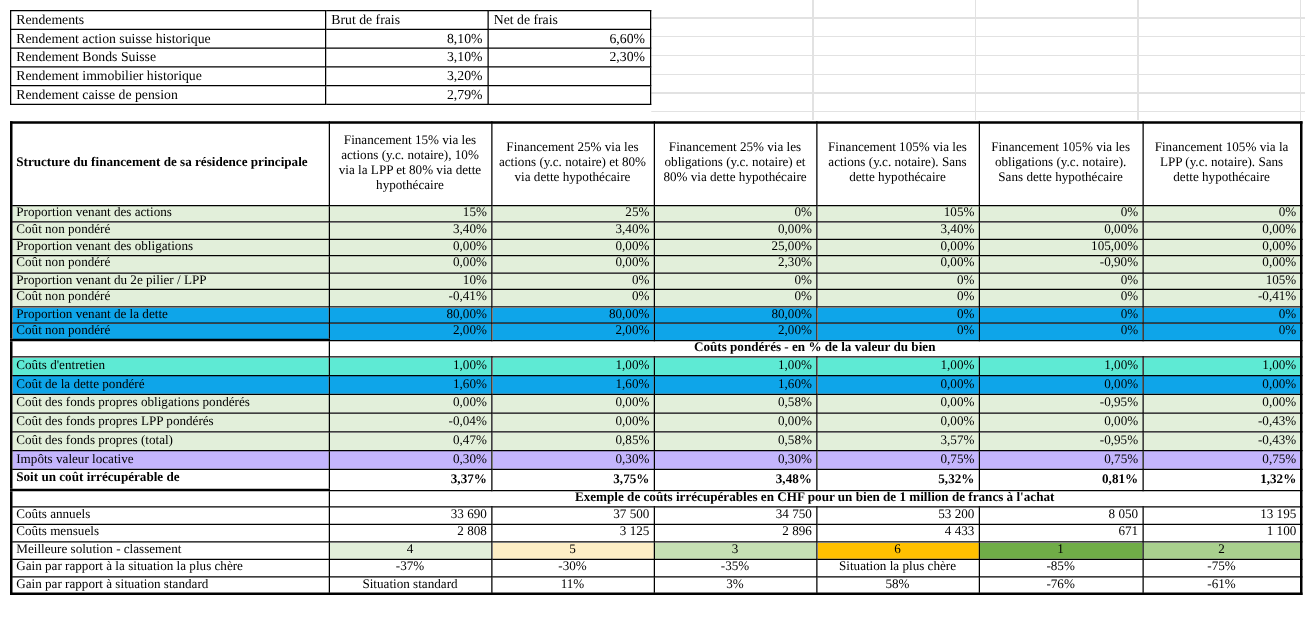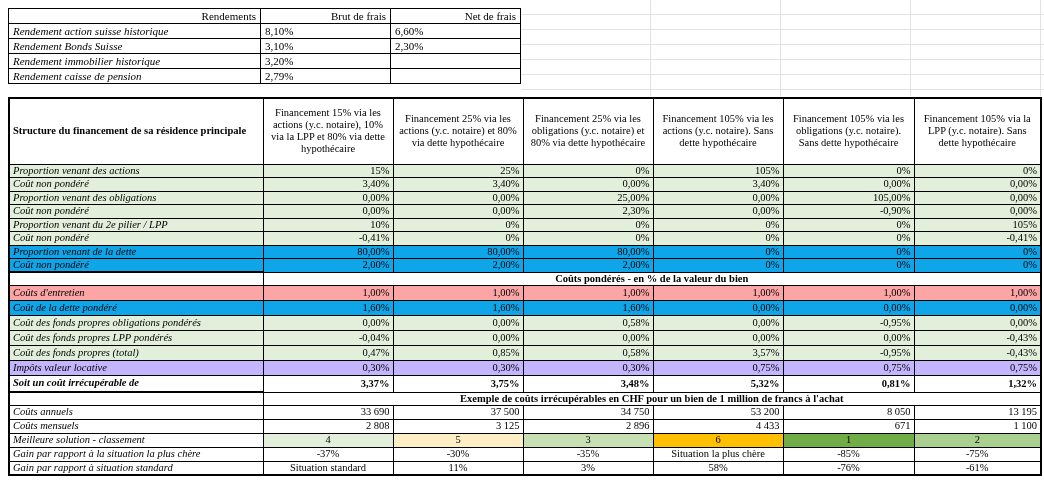--- a/index.html
+++ b/index.html
@@ -11,45 +11,45 @@
       repeating-linear-gradient(180deg, transparent 0, transparent 14px, #e2e2e2 14px, #e2e2e2 15px),
       repeating-linear-gradient(90deg, transparent 0, transparent 129px, #e2e2e2 129px, #e2e2e2 130px);
   }
 
   table { border-collapse:collapse; table-layout:fixed; }
   td, th { overflow:hidden; white-space:nowrap; }
 
   
   #t-rend { position:absolute; left:8px; top:8px; width:512px; }
   #t-rend td, #t-rend th { border:1px solid #000; font-size:11px; font-weight:normal; height:15px; padding:0 4px; line-height:1.1; }
-  #t-rend th { text-align:right; }
+  #t-rend th { text-align:left; }
   #t-rend td.lbl { text-align:left; }
-  #t-rend td.num { text-align:left; }
+  #t-rend td.num { text-align:right; }
 
   
   #t-main { position:absolute; left:8px; top:97px; width:1032px; border:2px solid #000; }
   #t-main td, #t-main th { border:1px solid #000; font-size:10.5px; line-height:1.15; padding:0 3px; }
   tr.hdr { height:66px; }
   tr.hdr th { border-bottom:2px solid #000; vertical-align:middle; }
   th.title { font-weight:bold; font-size:11px; text-align:left; padding:0 8px; }
   th.scen { font-weight:normal; font-size:10.5px; text-align:center; line-height:1.35; border-left:2px solid #000; padding:2px 5px; white-space:normal; }
   tr.rSec { height:12px; }
   td.sec { text-align:center; font-weight:bold; font-size:11px; border-top:2px solid #000; }
   tr.rA { height:13.5px; }
   tr.rB { height:15px; }
   tr.rTot { height:17px; }
   tr.rC { height:14px;margin-top:12px; }
-  td.lbl { text-align:left;font-style:italic; }
+  td.lbl { text-align:left; }
   td.num { text-align:right; padding:0 4px; }
   td.ctr { text-align:center; }
   tr.bt2 > td { border-top:2px solid #000; }
   tr.bold td { font-weight:bold; font-size:11px; }
   tr.bg-g td { background:#e2efda; }
   tr.bg-s td { background:#0ea5e9; }
-  tr.bg-b td { background:#fca5a5; }
+  tr.bg-b td { background:#5eead4; }
   tr.bg-o td { background:#c4b5fd; }
   td.rk1 { background:#70ad47; }
   td.rk2 { background:#a9d08e; }
   td.rk3 { background:#c6e0b4; }
   td.rk4 { background:#e2efda; }
   td.rk5 { background:#fdeec5; }
   td.rk6 { background:#ffc000; }
 </style>
 </head>
 <body>

